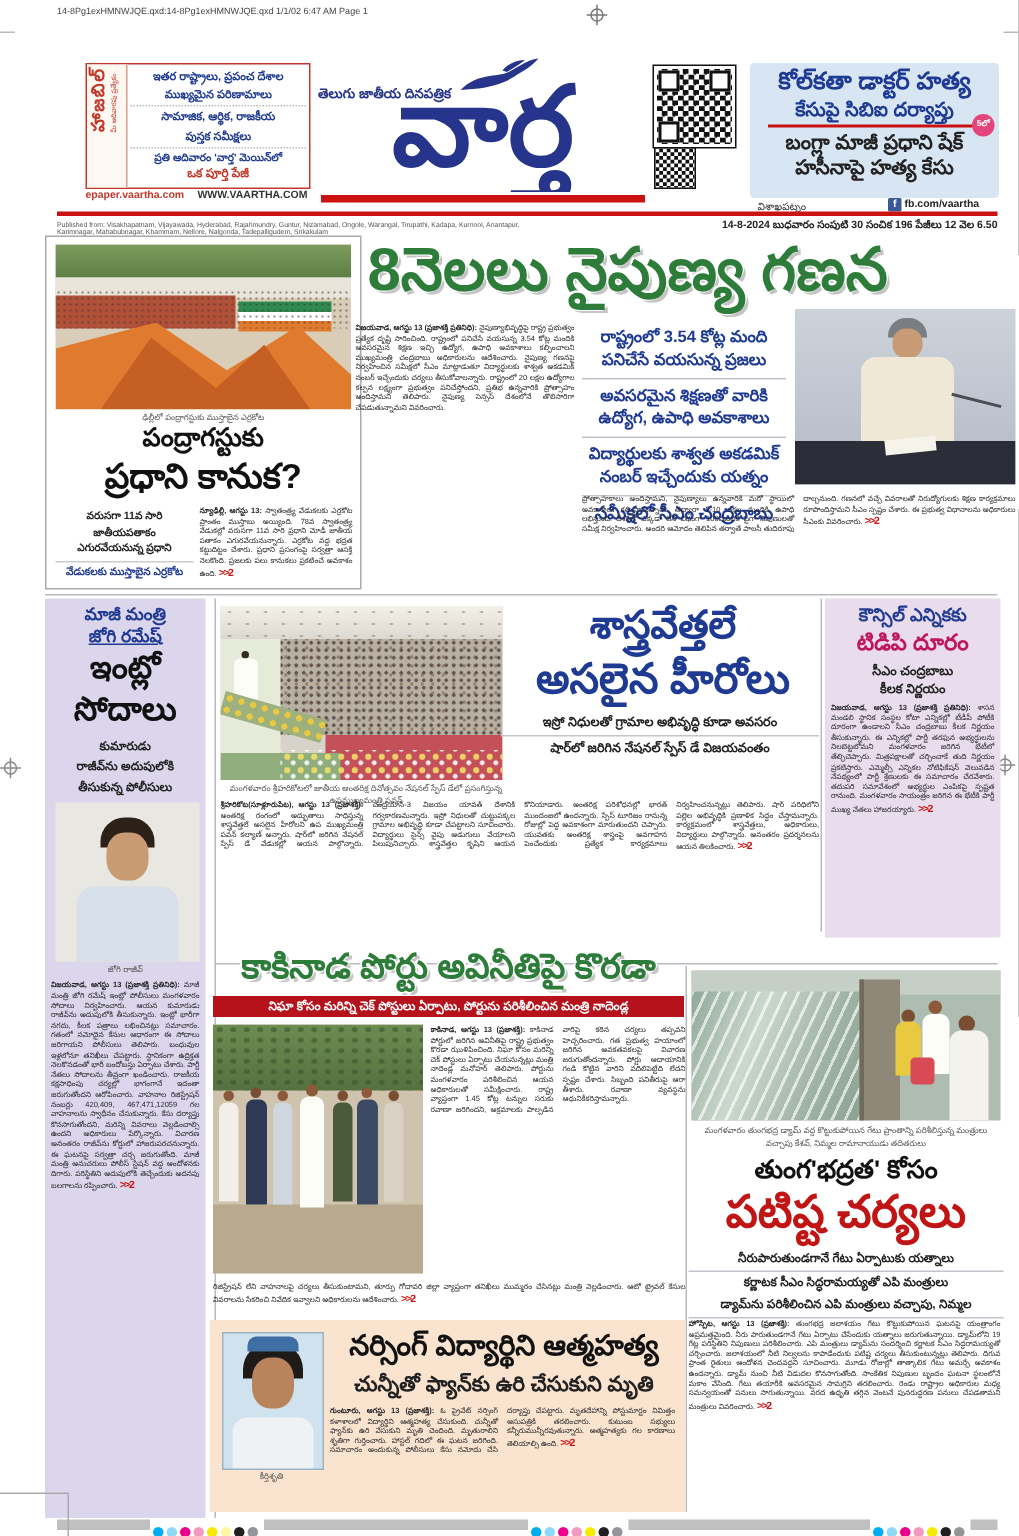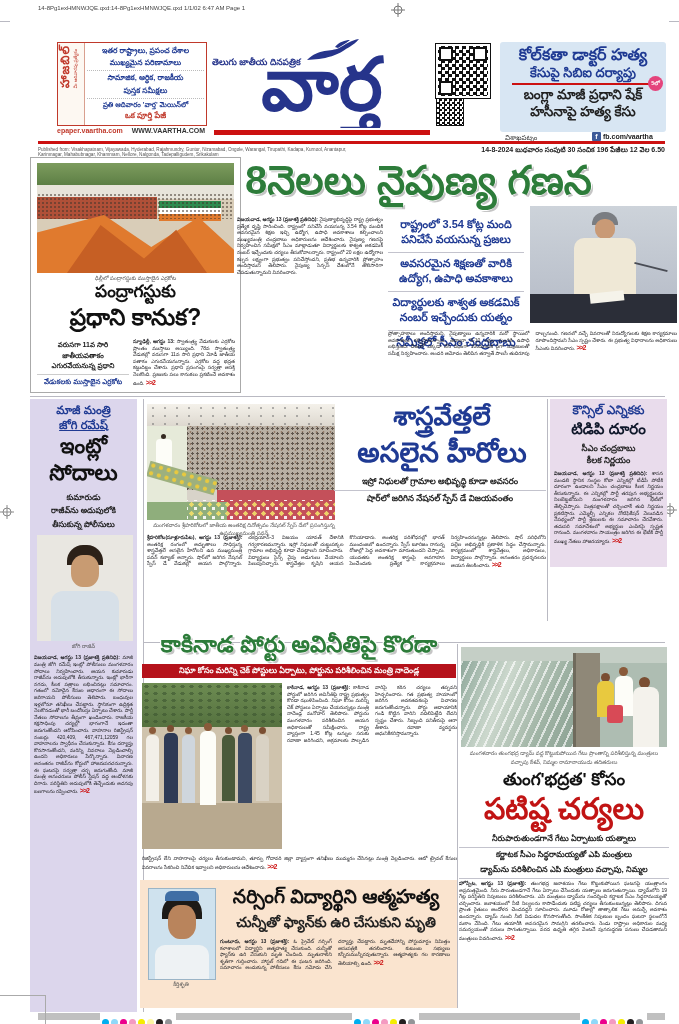--- a/index.html
+++ b/index.html
@@ -212,23 +212,23 @@
     <div style="font-size:8.5px;font-weight:bold;color:#222;text-align:center;border-bottom:1px solid #c3c3cd;padding:2px 0;">ఇస్రో నిధులతో గ్రామాల అభివృద్ధి కూడా అవసరం</div>
     <div style="font-size:8.5px;font-weight:bold;color:#222;text-align:center;padding:2px 0;">షార్‌లో జరిగిన నేషనల్ స్పేస్ డే విజయవంతం</div>
   </div>
   <div class="tiny abs" style="left:147px;top:534px;width:399px;height:104px;column-count:4;column-gap:6px;">
     <b>శ్రీహరికోట(సూళ్లూరుపేట), ఆగస్టు 13 (ప్రజాశక్తి):</b>
     <span>అంతరిక్ష రంగంలో అద్భుతాలు సాధిస్తున్న శాస్త్రవేత్తలే అసలైన హీరోలని ఉప ముఖ్యమంత్రి పవన్ కల్యాణ్ అన్నారు. షార్‌లో జరిగిన నేషనల్ స్పేస్ డే వేడుకల్లో ఆయన పాల్గొన్నారు. చంద్రయాన్-3 విజయం యావత్ దేశానికి గర్వకారణమన్నారు. ఇస్రో నిధులతో చుట్టుపక్కల గ్రామాల అభివృద్ధి కూడా చేపట్టాలని సూచించారు. విద్యార్థులు సైన్స్ వైపు అడుగులు వేయాలని పిలుపునిచ్చారు. శాస్త్రవేత్తల కృషిని ఆయన కొనియాడారు. అంతరిక్ష పరిశోధనల్లో భారత్ ముందంజలో ఉందన్నారు. స్పేస్ టూరిజం రానున్న రోజుల్లో పెద్ద అవకాశంగా మారుతుందని చెప్పారు. యువతకు అంతరిక్ష శాస్త్రంపై అవగాహన పెంచేందుకు ప్రత్యేక కార్యక్రమాలు నిర్వహించనున్నట్లు తెలిపారు. షార్ పరిధిలోని పల్లెల అభివృద్ధికి ప్రణాళిక సిద్ధం చేస్తామన్నారు. కార్యక్రమంలో శాస్త్రవేత్తలు, అధికారులు, విద్యార్థులు పాల్గొన్నారు. అనంతరం ప్రదర్శనలను ఆయన తిలకించారు.</span>
     <span class="jump">&gt;&gt;2</span>
   </div>
   <div class="abs hairline" style="left:547px;top:399px;width:1px;height:222px;"></div>
 
-  <div class="abs" style="left:550px;top:399px;width:117px;height:168px;background:#e9dcec;padding:4px;box-sizing:border-box;">
+  <div class="abs" style="left:550px;top:399px;width:117px;height:226px;background:#e9dcec;padding:4px;box-sizing:border-box;">
     <div style="font-size:12px;font-weight:bold;color:#1f3a93;text-align:center;">కౌన్సిల్ ఎన్నికకు</div>
-    <div style="font-size:15px;font-weight:bold;color:#0f172a;text-align:center;">టిడిపి దూరం</div>
+    <div style="font-size:15px;font-weight:bold;color:#be185d;text-align:center;">టిడిపి దూరం</div>
     <div style="font-size:8.5px;font-weight:bold;color:#222;text-align:center;margin-top:2px;">సీఎం చంద్రబాబు</div>
     <div style="font-size:8.5px;font-weight:bold;color:#222;text-align:center;">కీలక నిర్ణయం</div>
     <div class="tiny" style="margin-top:3px;height:148px;">
       <b>విజయవాడ, ఆగస్టు 13 (ప్రజాశక్తి ప్రతినిధి):</b>
       <span>శాసన మండలి స్థానిక సంస్థల కోటా ఎన్నికల్లో టీడీపీ పోటీకి దూరంగా ఉండాలని సీఎం చంద్రబాబు కీలక నిర్ణయం తీసుకున్నారు. ఈ ఎన్నికల్లో పార్టీ తరఫున అభ్యర్థులను నిలబెట్టబోమని మంగళవారం జరిగిన భేటీలో తేల్చిచెప్పారు. మిత్రపక్షాలతో చర్చించాకే తుది నిర్ణయం ప్రకటిస్తారు. ఎమ్మెల్సీ ఎన్నికల నోటిఫికేషన్ వెలువడిన నేపథ్యంలో పార్టీ శ్రేణులకు ఈ సమాచారం చేరవేశారు. తదుపరి సమావేశంలో అభ్యర్థుల ఎంపికపై స్పష్టత రానుంది. మంగళవారం సాయంత్రం జరిగిన ఈ భేటీకి పార్టీ ముఖ్య నేతలు హాజరయ్యారు.</span>
       <span class="jump">&gt;&gt;2</span>
     </div>
   </div>
 
   <div class="abs hairline" style="left:143px;top:642px;width:522px;height:1px;"></div>

